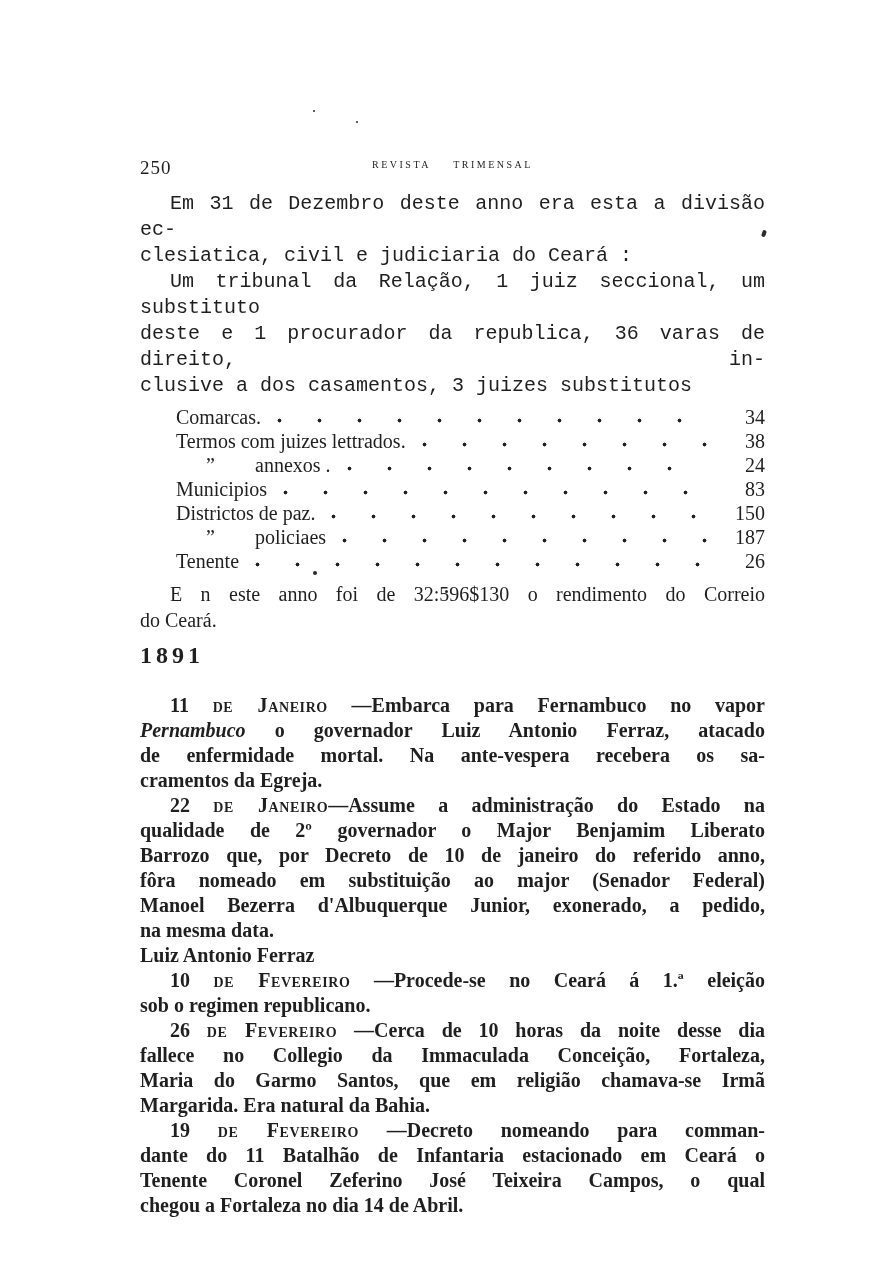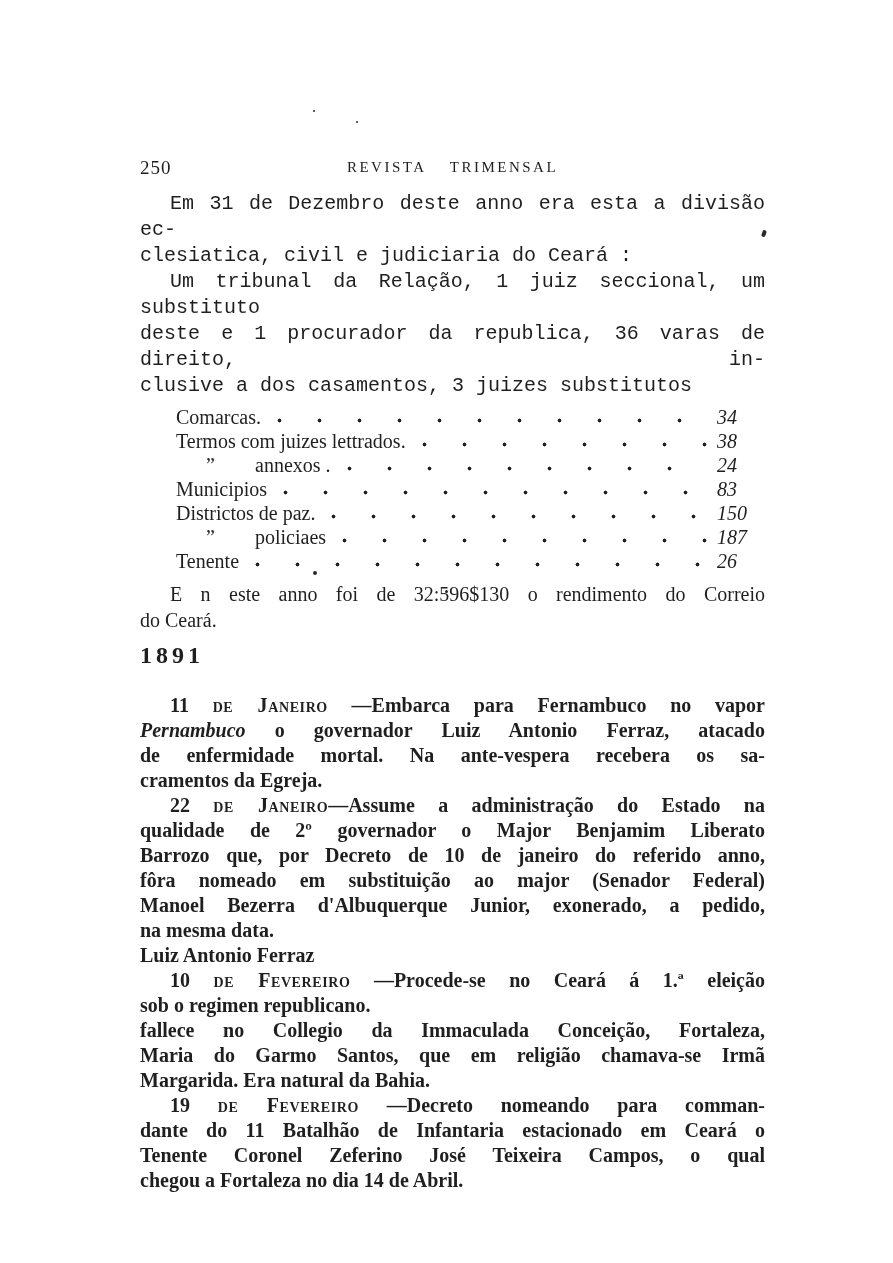--- a/index.html
+++ b/index.html
@@ -1,38 +1,38 @@
 <!DOCTYPE html>
 <html><head>
 <meta charset="utf-8">
 <style>
   html,body{margin:0;padding:0;background:#ffffff;}
   #page{position:relative;width:867px;height:1263px;background:#ffffff;overflow:hidden;
         font-family:"Liberation Serif","DejaVu Serif",serif;color:#1f1f1f;}
   
   #runhead{position:absolute;left:140px;top:157px;width:625px;height:22px;}
   #pagenum{position:absolute;left:0;top:0;font-size:19px;letter-spacing:1px;}
-  #runtitle{display:block;text-align:center;font-size:15px;letter-spacing:2.5px;word-spacing:18px;padding-top:2px;}
+  #runtitle{display:block;text-align:center;font-size:10px;letter-spacing:2.5px;word-spacing:18px;padding-top:2px;}
   
   #textcol{position:absolute;left:140px;top:178px;width:625px;}
   .line{font-size:20px;line-height:26px;white-space:normal;}
   .line.just{text-align:justify;text-align-last:justify;}
   .line.ind{text-indent:30px;}
   .seg-i{font-style:italic;}
   .seg-sc{font-variant:small-caps;letter-spacing:0.6px;}
   #intro-block{margin-top:13px;font-family:Liberation Mono, monospace;}
   
   #stats-table{margin-top:6px;}
   .trow{display:flex;align-items:baseline;line-height:24px;font-size:20px;padding-left:36px;}
   .ditto{display:inline-block;padding-left:30px;width:79px;box-sizing:border-box;}
   .lbl{white-space:pre;}
   .lead{flex:1;align-self:flex-end;height:5px;margin:0 10px 6px 16px;
         background-image:radial-gradient(circle at 2.5px 2.5px,#222 1.7px,transparent 2.2px);
         background-size:40px 5px;background-repeat:repeat-x;background-position:left bottom;}
-  .val{width:48px;text-align:left;font-style:italic;}
+  .val{width:48px;text-align:right;}
   #revenue-block{margin-top:8px;}
   
   #year-heading{margin:8px 0 0 0;text-align:left;font-size:24px;font-weight:bold;letter-spacing:4px;line-height:28px;}
   #events-block{margin-top:24px;}
   #events-block .line{line-height:25px;font-weight:bold;}
   
   .speck{position:absolute;background:#2a2a2a;border-radius:50%;}
   #speck-1{left:762px;top:230px;width:4px;height:7px;border-radius:2px;transform:rotate(18deg);}
   #speck-2{left:313px;top:571px;width:4px;height:4px;}
   #speck-3{left:313px;top:110px;width:2px;height:2px;}
@@ -107,20 +107,21 @@
         <div class="line"><span class="seg-n">cramentos da Egreja.</span></div>
         <div class="line just ind"><span class="seg-n">22 </span><span class="seg-sc">de Janeiro</span><span class="seg-n">—Assume a administração do Estado na</span></div>
         <div class="line just"><span class="seg-n">qualidade de 2º governador o Major Benjamim Liberato</span></div>
         <div class="line just"><span class="seg-n">Barrozo que, por Decreto de 10 de janeiro do referido anno,</span></div>
         <div class="line just"><span class="seg-n">fôra nomeado em substituição ao major (Senador Federal)</span></div>
         <div class="line just"><span class="seg-n">Manoel Bezerra d'Albuquerque Junior, exonerado, a pedido,</span></div>
         <div class="line"><span class="seg-n">na mesma data.</span></div>
         <div class="line"><span class="seg-n">Luiz Antonio Ferraz</span></div>
         <div class="line just ind"><span class="seg-n">10 </span><span class="seg-sc">de Fevereiro</span><span class="seg-n"> —Procede-se no Ceará á 1.ª eleição</span></div>
         <div class="line"><span class="seg-n">sob o regimen republicano.</span></div>
+        <div class="line just ind"><span class="seg-n">26 </span><span class="seg-sc">de Fevereiro</span><span class="seg-n"> —Cerca de 10 horas da noite desse dia</span></div>
         <div class="line just"><span class="seg-n">fallece no Collegio da Immaculada Conceição, Fortaleza,</span></div>
         <div class="line just"><span class="seg-n">Maria do Garmo Santos, que em religião chamava-se Irmã</span></div>
         <div class="line"><span class="seg-n">Margarida. Era natural da Bahia.</span></div>
         <div class="line just ind"><span class="seg-n">19 </span><span class="seg-sc">de Fevereiro</span><span class="seg-n"> —Decreto nomeando para comman-</span></div>
         <div class="line just"><span class="seg-n">dante do 11 Batalhão de Infantaria estacionado em Ceará o</span></div>
         <div class="line just"><span class="seg-n">Tenente Coronel Zeferino José Teixeira Campos, o qual</span></div>
         <div class="line"><span class="seg-n">chegou a Fortaleza no dia 14 de Abril.</span></div>
       </div>
   </div>
 

